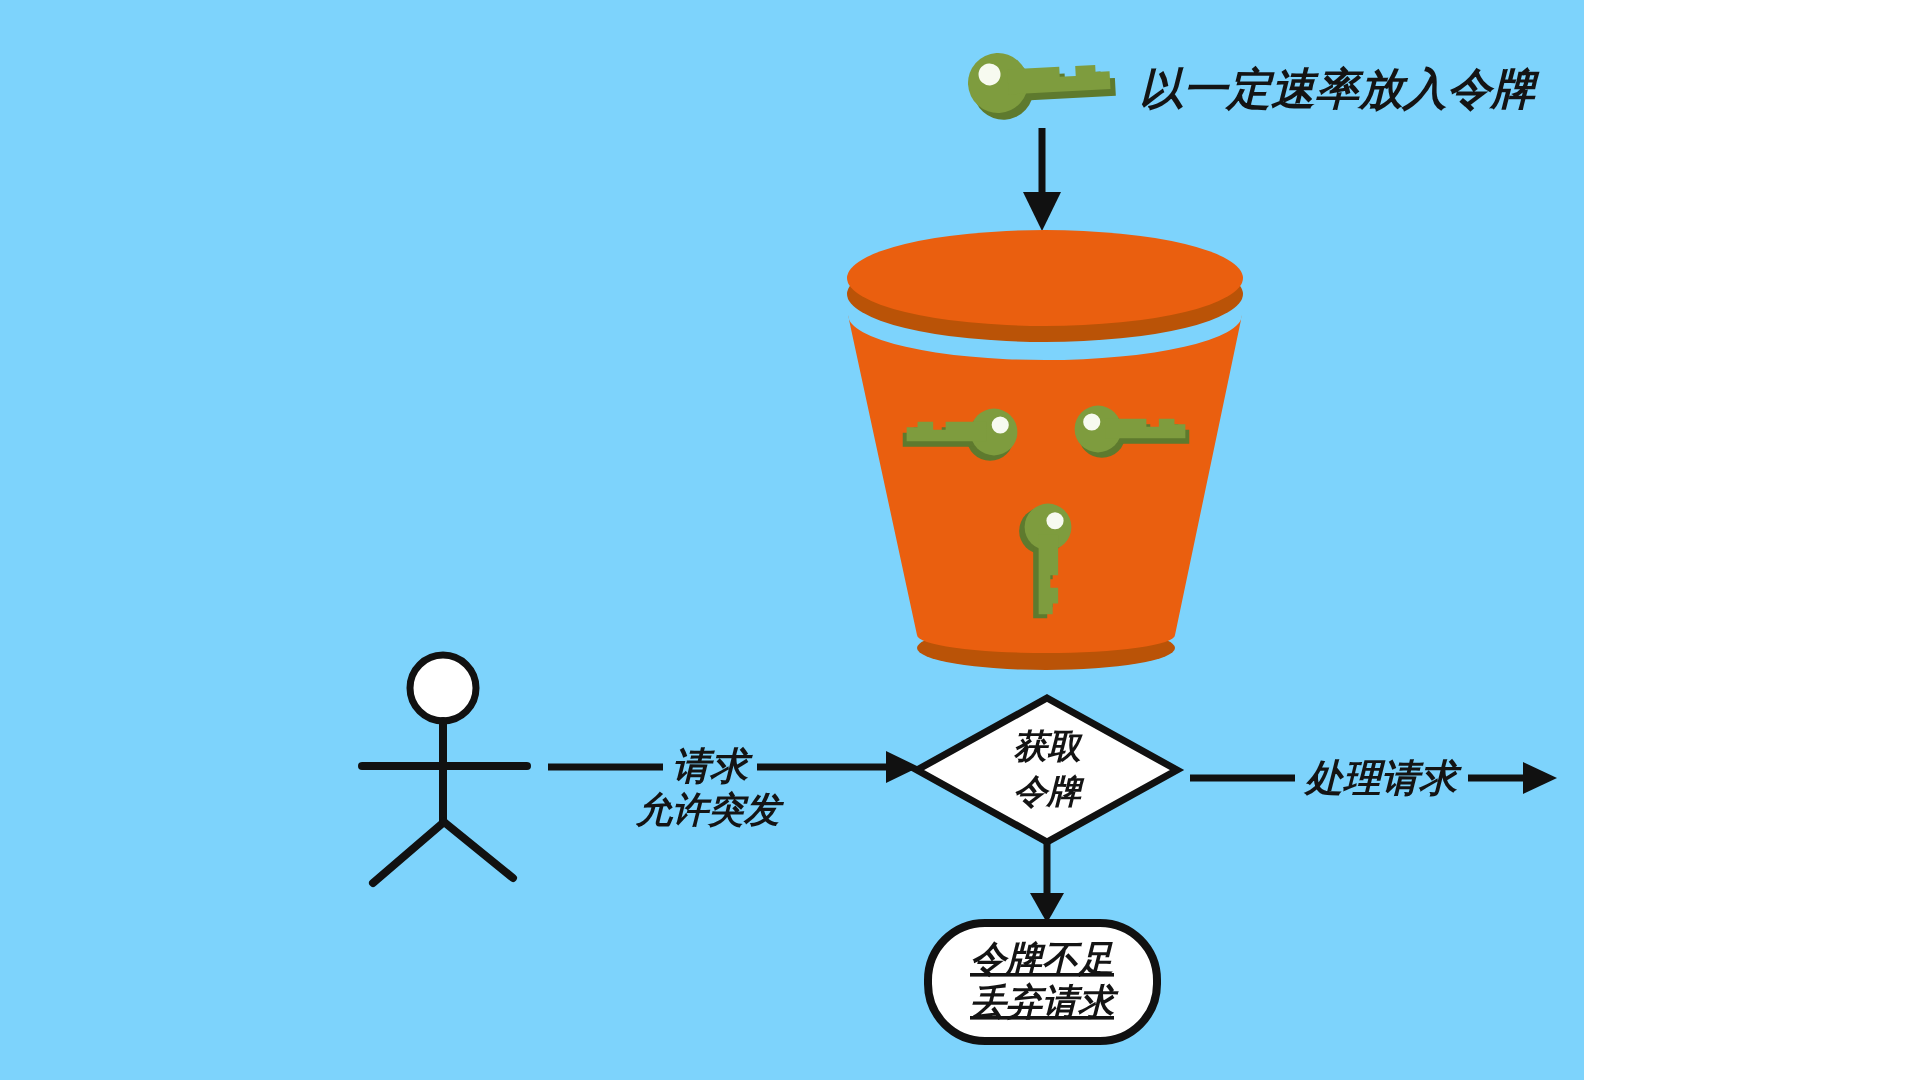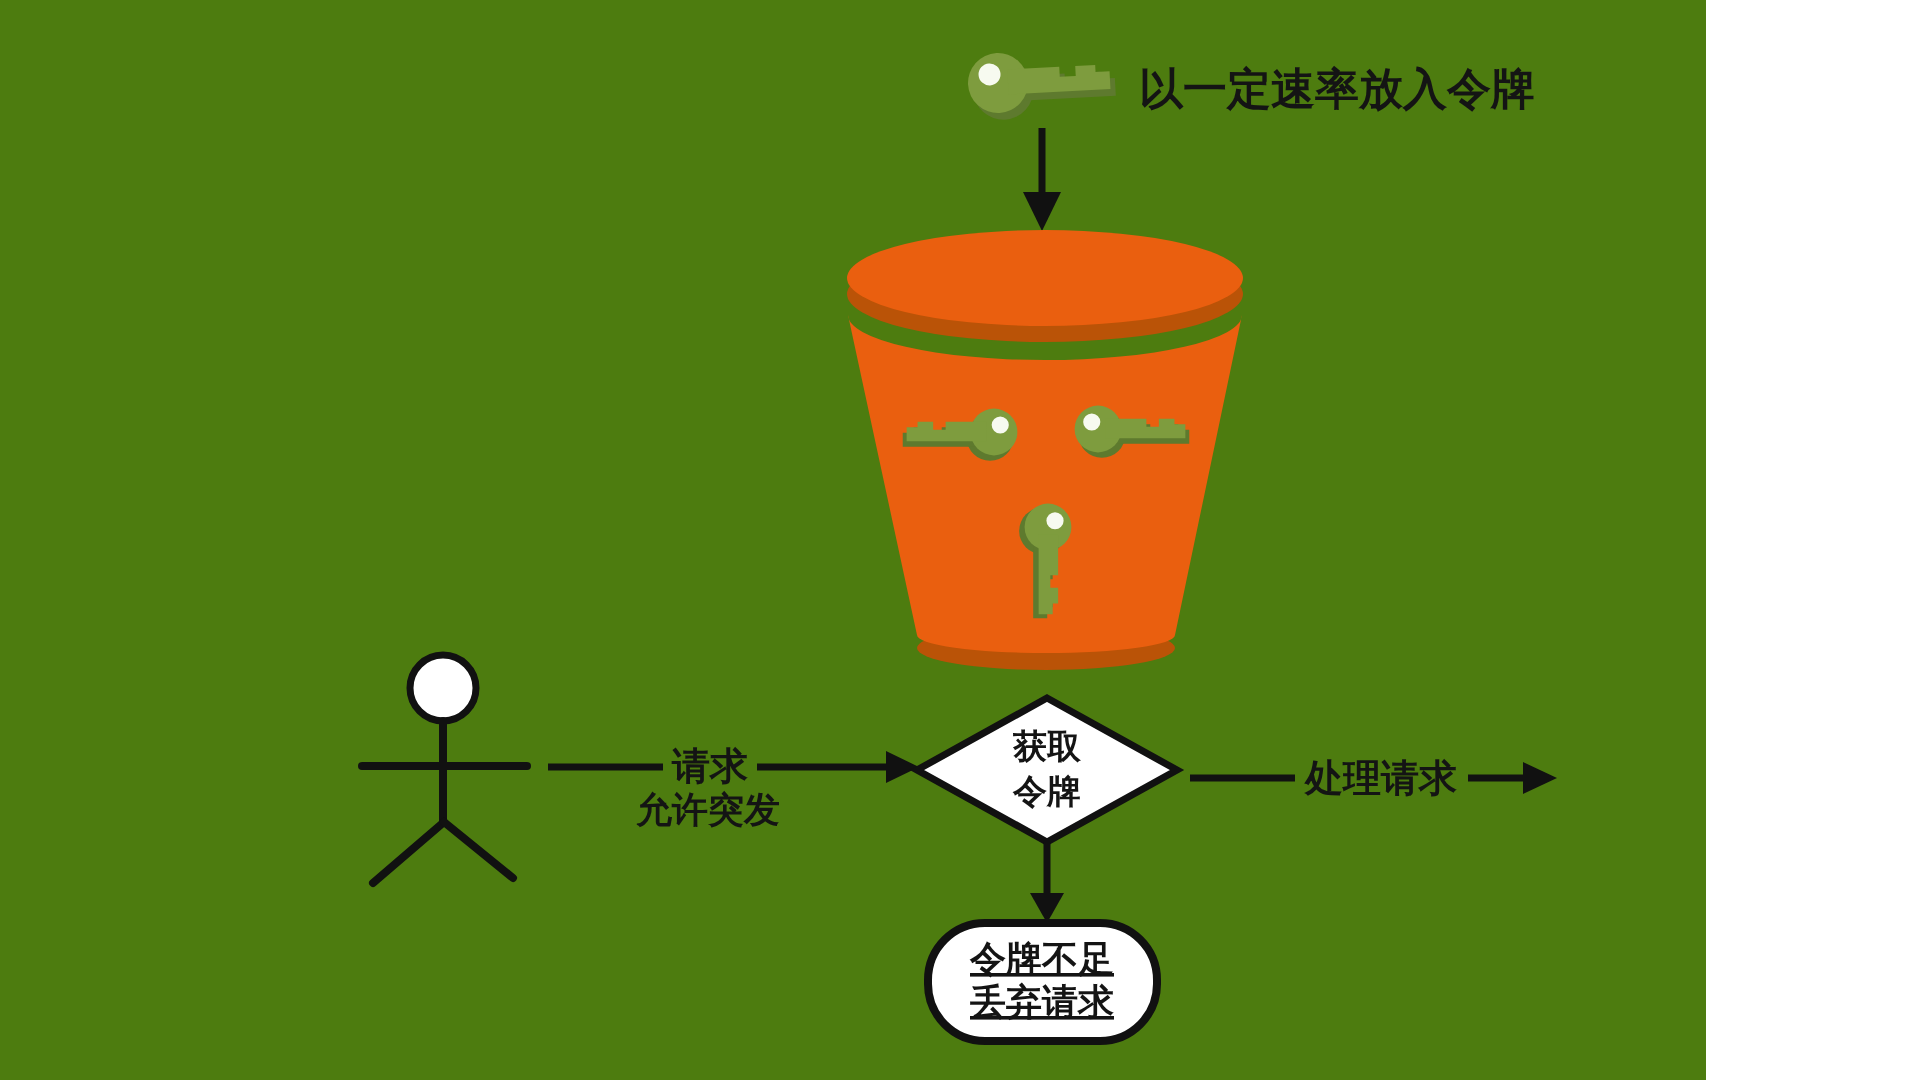--- a/index.html
+++ b/index.html
@@ -1,21 +1,22 @@
 <!DOCTYPE html>
 <html style="--bucket-orange: #EA5F0F; --bucket-dark-orange: #BA5307; --key-green: #7E9C3E; --key-dark-green: #5E7A2E; --line-black: #111111;"><head>
 <meta charset="utf-8">
 <style>
   html,body{margin:0;padding:0;background:#ffffff;}
   .canvas{
     position:relative;
-    width:1706px;height:1080px;
-    background:#4d7c0f;
+    width:1584px;height:1080px;
+    background:#7dd3fc;
     overflow:hidden;
     font-family:"Liberation Sans", sans-serif;
+    font-style:italic;
   }
   svg{position:absolute;left:0;top:0;}
   
   .bucket-lid-top{fill:var(--bucket-orange,#EA5F0F);}
   .bucket-lid-rim{fill:var(--bucket-dark-orange,#BA5307);}
   .bucket-body{fill:var(--bucket-orange,#EA5F0F);}
   .bucket-base{fill:var(--bucket-dark-orange,#BA5307);}
   .key-body{fill:var(--key-green,#7E9C3E);}
   .key-shadow{fill:var(--key-dark-green,#5E7A2E);}
   .key-hole{fill:#f7faf0;}

